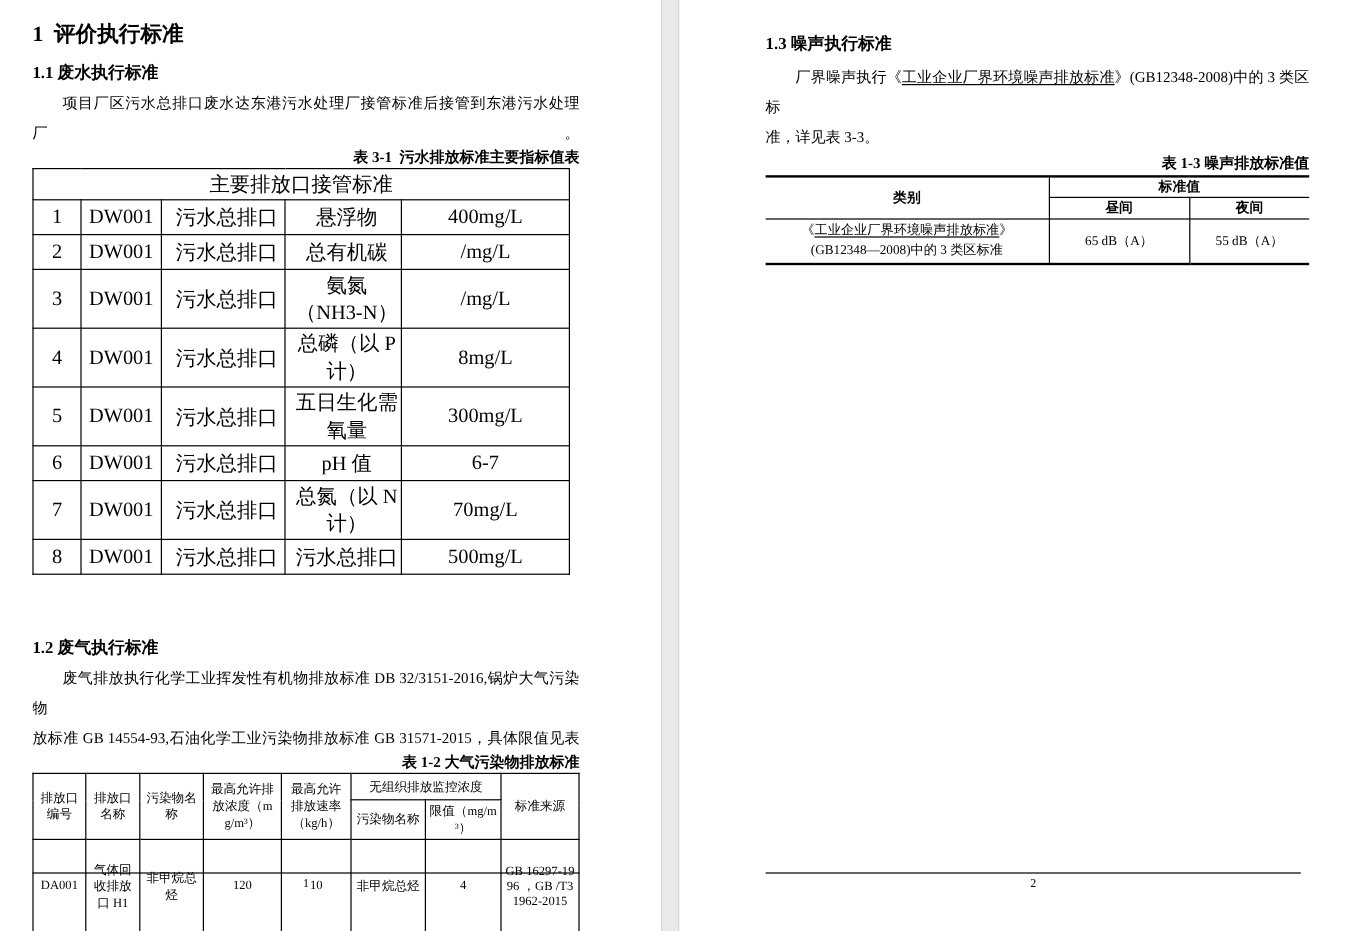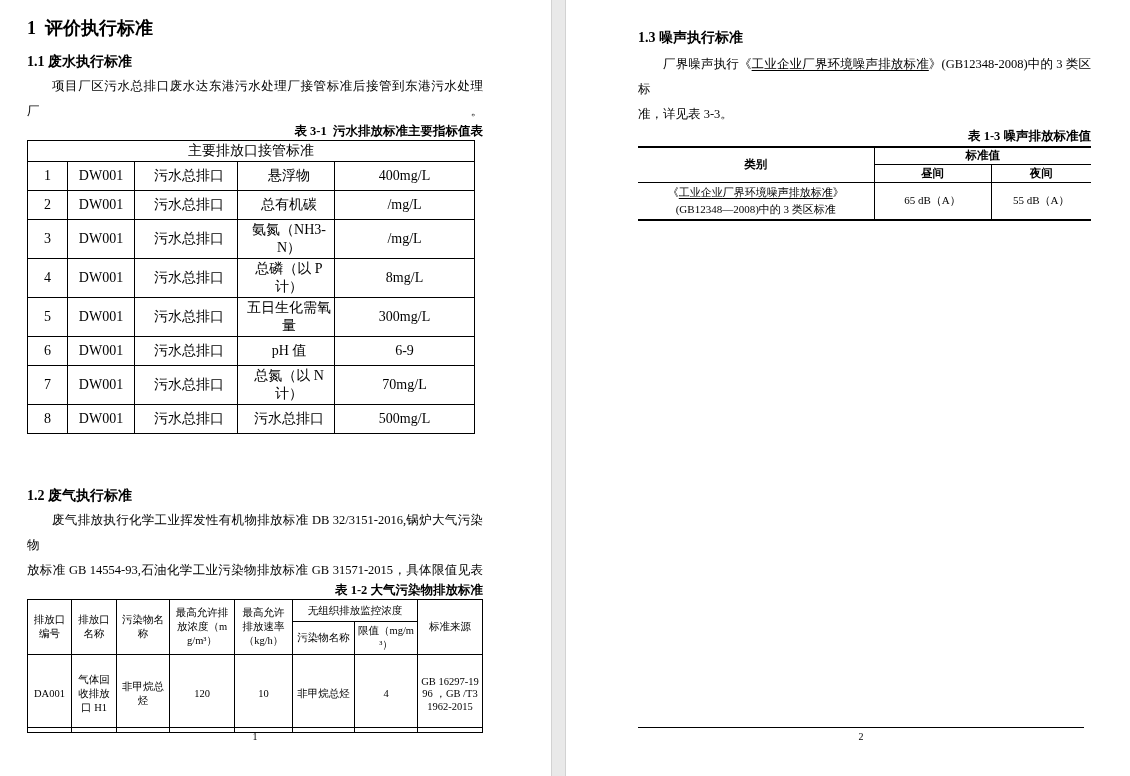--- a/index.html
+++ b/index.html
@@ -23,21 +23,21 @@
   .para-line { font-size:12.5px; line-height:25px; }
   .jl { text-align:justify; text-align-last:justify; }
   .indent { text-indent:25px; }
   .u { text-decoration:underline; text-underline-offset:2px; }
 
   .tbl-title { font-size:12.5px; font-weight:bold; text-align:right; line-height:15px; white-space:pre-wrap; }
 
   table { border-collapse:collapse; table-layout:fixed; }
 
   
-  .t31 { width:447px; margin-top:1px; font-size:14px; }
+  .t31 { width:447px; margin-top:1px; font-size:17px; }
   .t31 th, .t31 td { border:1px solid #000; text-align:center; padding:1px 2px; }
   .t31 .span-head { height:20px; font-weight:normal; }
   .t31 td { height:29px; }
   .t31 td.al { text-align:center; padding-left:8px; }
 
   
   .t12 { width:455px; margin-top:1px; font-size:10.5px; }
   .t12 th, .t12 td { border:1px solid #000; text-align:center; padding:1px 3px; font-weight:normal; word-break:break-all; }
   .t12 tr.hr1 th { height:22px; }
   .t12 tr.hr2 th { height:33px; }
@@ -125,21 +125,21 @@
         <td>DW001</td>
         <td class="al">污水总排口</td>
         <td class="al">五日生化需氧量</td>
         <td>300mg/L</td>
       </tr>
       <tr>
         <td>6</td>
         <td>DW001</td>
         <td class="al">污水总排口</td>
         <td class="al">pH 值</td>
-        <td>6-9</td>
+        <td>6-7</td>
       </tr>
       <tr>
         <td>7</td>
         <td>DW001</td>
         <td class="al">污水总排口</td>
         <td class="al">总氮（以 N 计）</td>
         <td>70mg/L</td>
       </tr>
       <tr>
         <td>8</td>

